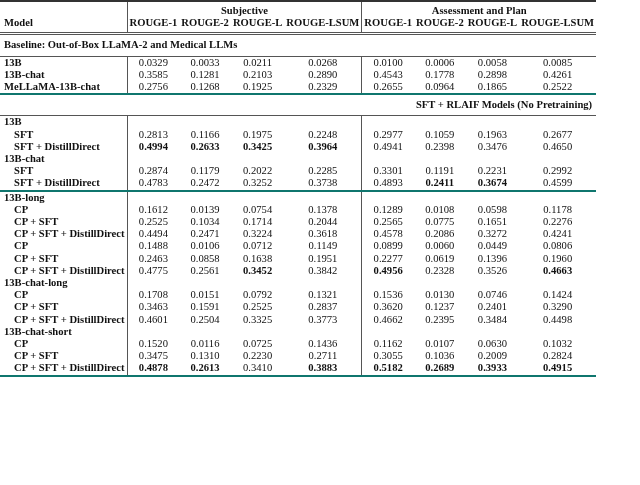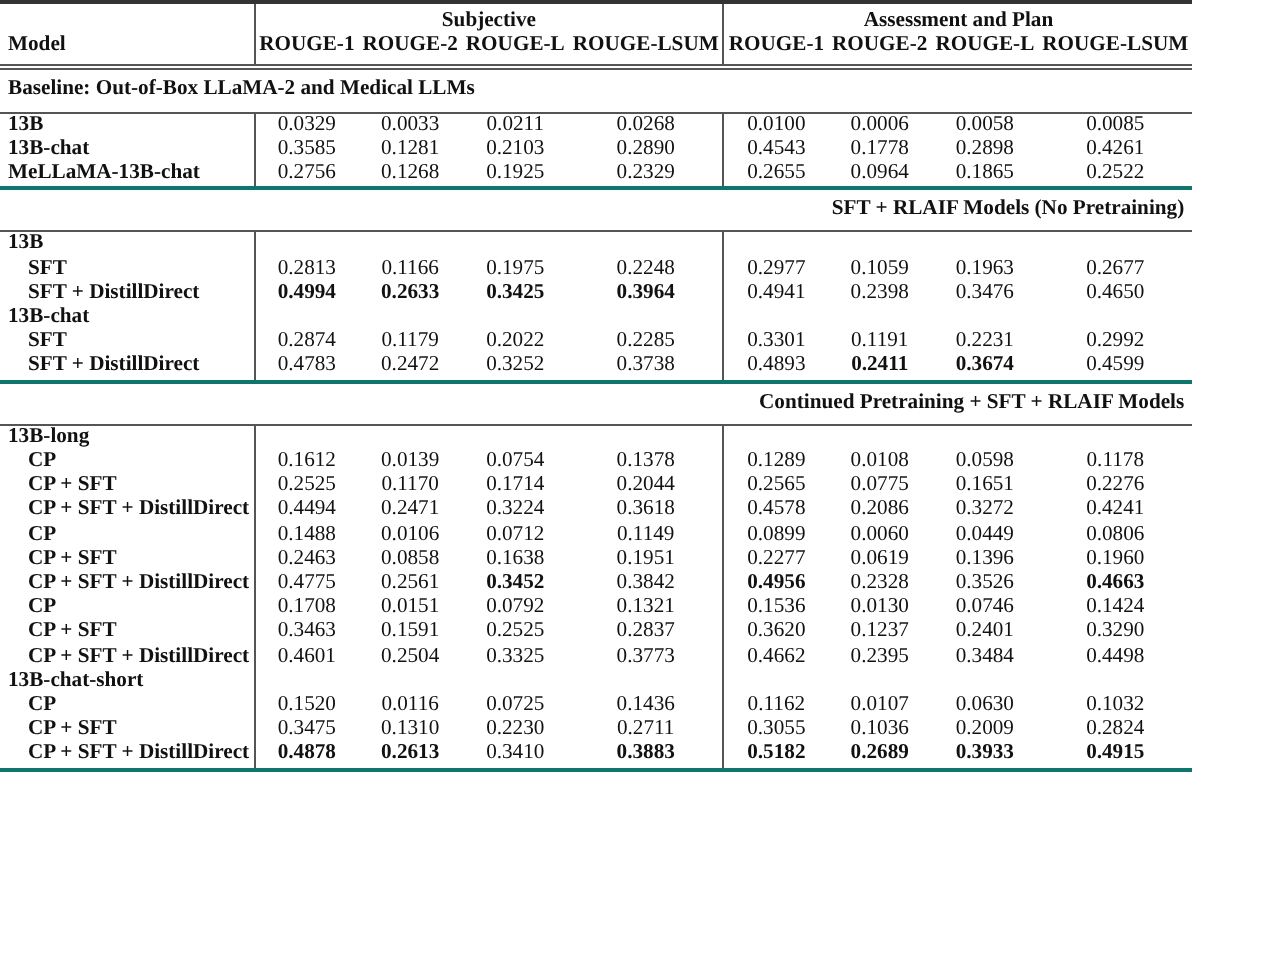--- a/index.html
+++ b/index.html
@@ -140,23 +140,20 @@
         <td class="model-col sub">SFT + DistillDirect</td>
         <td class="num vsep">0.4783</td>
         <td class="num">0.2472</td>
         <td class="num">0.3252</td>
         <td class="num">0.3738</td>
         <td class="num vsep">0.4893</td>
         <td class="num bold">0.2411</td>
         <td class="num bold">0.3674</td>
         <td class="num">0.4599</td>
       </tr>
-      <tr class="section section-top">
-        <td colspan="9">Continued Pretraining + SFT + RLAIF Models</td>
-      </tr>
       <tr>
         <td class="model-col bold">13B-long</td>
         <td class="vsep"></td>
         <td></td>
         <td></td>
         <td></td>
         <td class="vsep"></td>
         <td></td>
         <td></td>
         <td></td>
@@ -168,21 +165,21 @@
         <td class="num">0.0754</td>
         <td class="num">0.1378</td>
         <td class="num vsep">0.1289</td>
         <td class="num">0.0108</td>
         <td class="num">0.0598</td>
         <td class="num">0.1178</td>
       </tr>
       <tr>
         <td class="model-col sub">CP + SFT</td>
         <td class="num vsep">0.2525</td>
-        <td class="num">0.1170</td>
+        <td class="num">0.1034</td>
         <td class="num">0.1714</td>
         <td class="num">0.2044</td>
         <td class="num vsep">0.2565</td>
         <td class="num">0.0775</td>
         <td class="num">0.1651</td>
         <td class="num">0.2276</td>
       </tr>
       <tr>
         <td class="model-col sub">CP + SFT + DistillDirect</td>
         <td class="num vsep">0.4494</td>
@@ -219,20 +216,31 @@
       <tr>
         <td class="model-col sub">CP + SFT + DistillDirect</td>
         <td class="num vsep">0.4775</td>
         <td class="num">0.2561</td>
         <td class="num bold">0.3452</td>
         <td class="num">0.3842</td>
         <td class="num vsep bold">0.4956</td>
         <td class="num">0.2328</td>
         <td class="num">0.3526</td>
         <td class="num bold">0.4663</td>
+      </tr>
+      <tr>
+        <td class="model-col bold">13B-chat-long</td>
+        <td class="vsep"></td>
+        <td></td>
+        <td></td>
+        <td></td>
+        <td class="vsep"></td>
+        <td></td>
+        <td></td>
+        <td></td>
       </tr>
       <tr>
         <td class="model-col sub">CP</td>
         <td class="num vsep">0.1708</td>
         <td class="num">0.0151</td>
         <td class="num">0.0792</td>
         <td class="num">0.1321</td>
         <td class="num vsep">0.1536</td>
         <td class="num">0.0130</td>
         <td class="num">0.0746</td>

